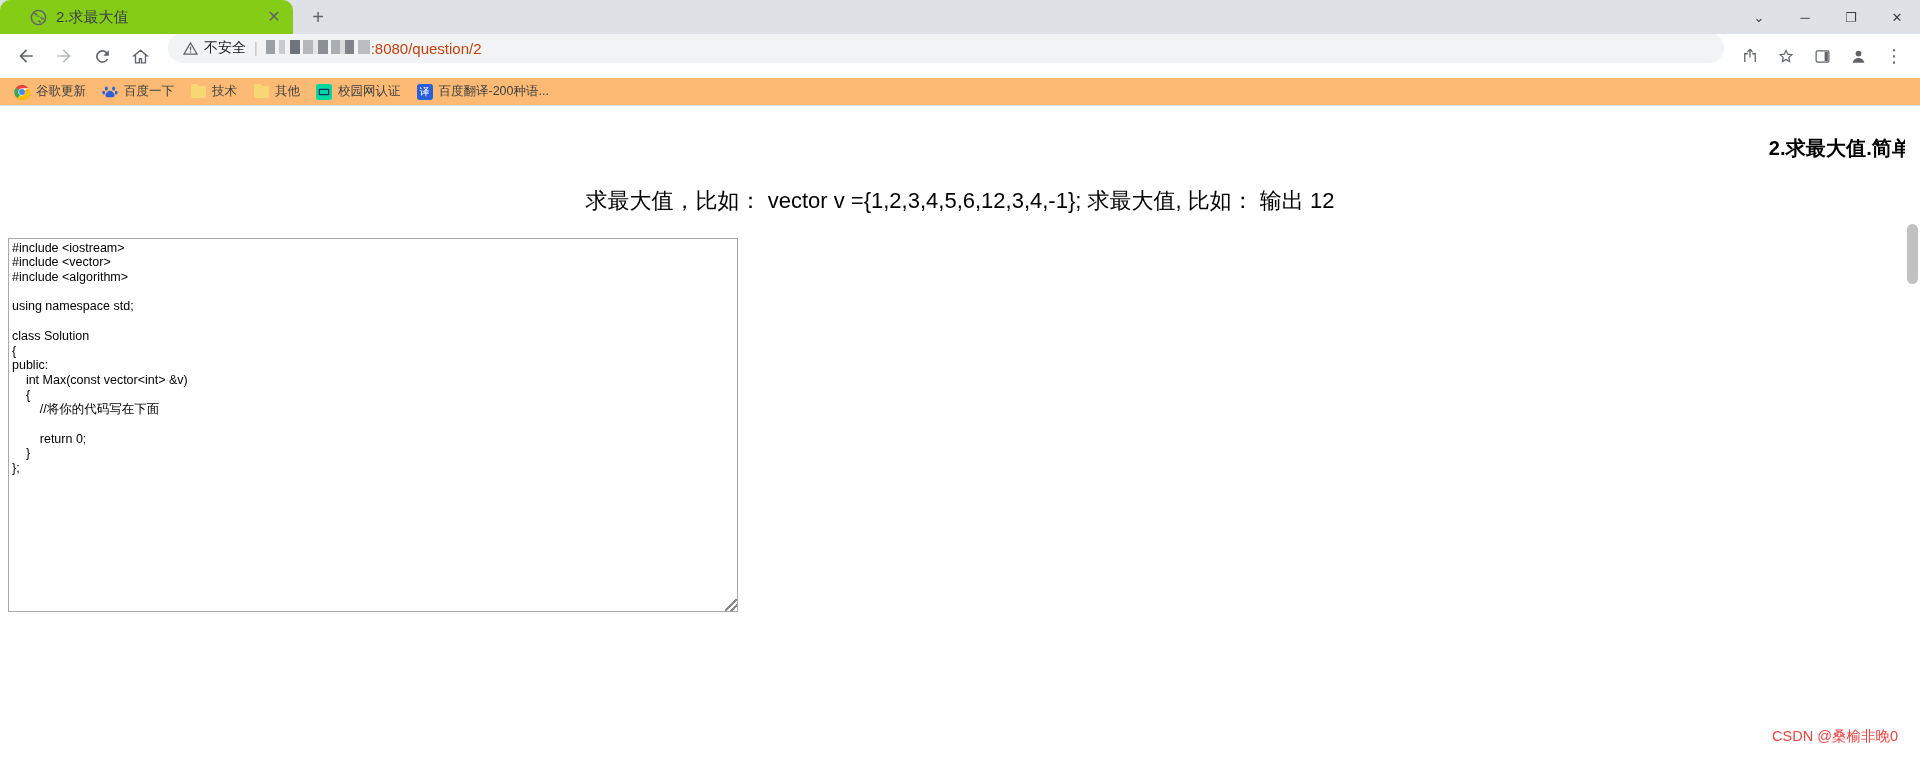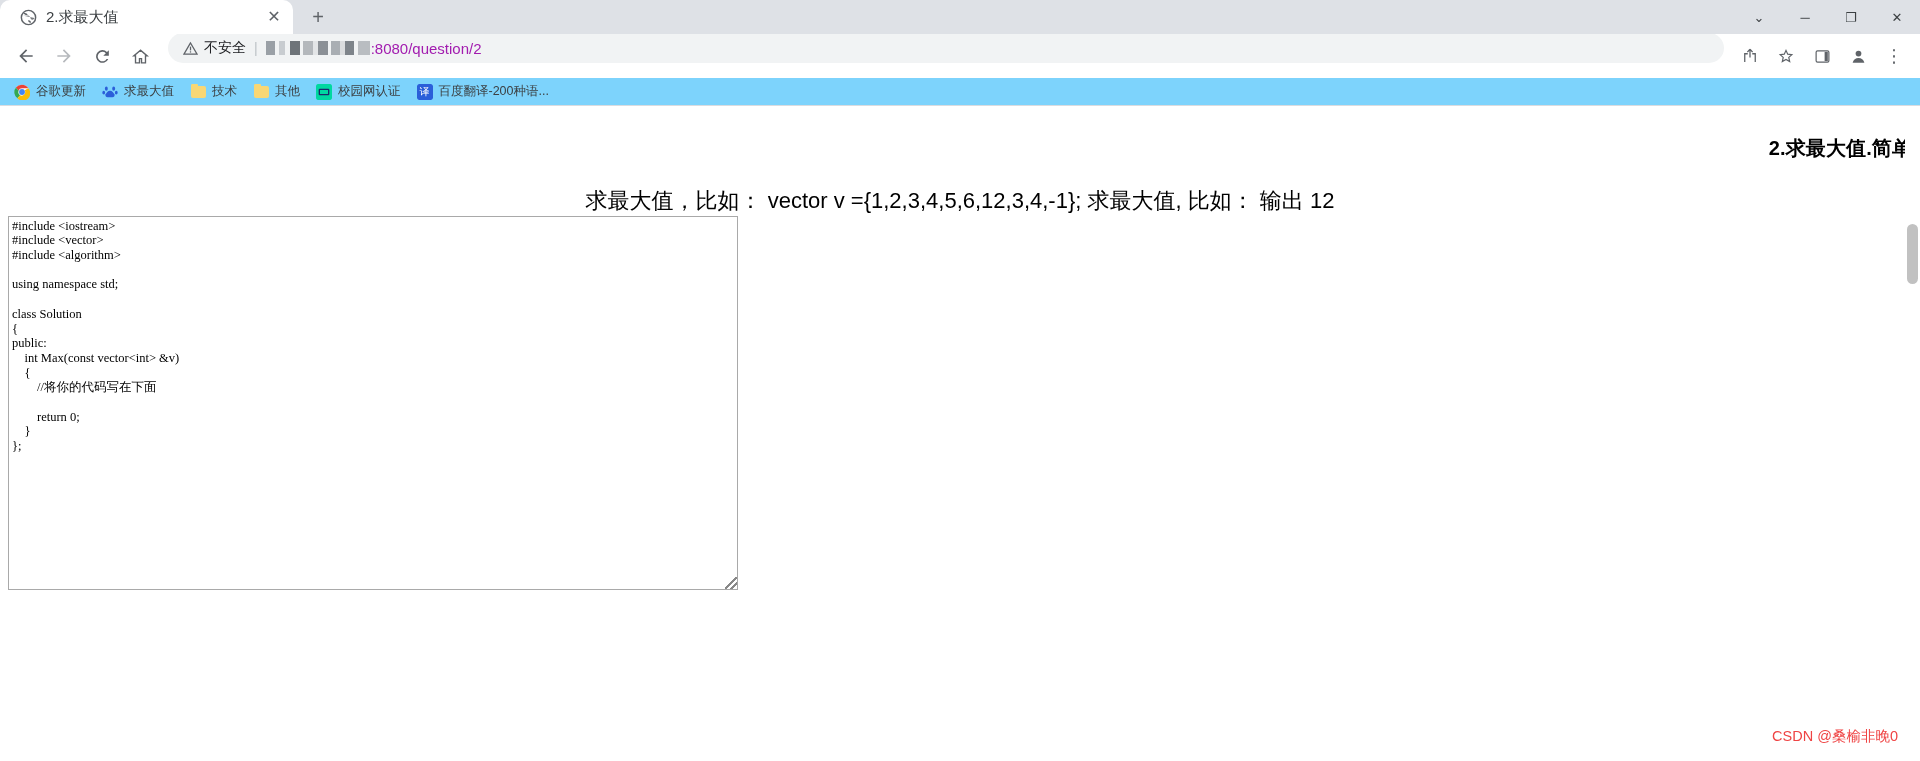--- a/index.html
+++ b/index.html
@@ -24,26 +24,26 @@
     height: 34px;
     background: #dee1e6;
     display: flex;
     align-items: flex-end;
     position: relative;
     padding-left: 0;
   }
   .tab {
     height: 34px;
     width: 293px;
-    background: #ffffff;
+    background: #84cc16;
     border-top-left-radius: 10px;
     border-top-right-radius: 10px;
     display: flex;
     align-items: center;
-    padding: 0 8px 0 20px;
+    padding: 0 8px 0 30px;
     position: relative;
     flex: 0 0 auto;
   }
   .tab-favicon {
     width: 17px; height: 17px;
     flex: 0 0 auto;
     margin-right: 9px;
     display: flex; align-items: center; justify-content: center;
   }
   .tab-title {
@@ -127,25 +127,24 @@
     flex: 0 0 auto;
   }
   .omni-sep {
     color: #bdc1c6;
     margin: 0 8px;
     font-size: 14px;
     flex: 0 0 auto;
   }
   .url-text {
     font-size: 15px;
-    color: #a21caf;
+    color: #c2410c;
     white-space: nowrap;
     overflow: hidden;
     display: flex;
-    align-items: center;
   }
   .url-redacted {
     display: inline-block;
     height: 14px;
     width: 104px;
     margin-right: 1px;
     background:
       linear-gradient(90deg,
         #9aa0a6 0px, #9aa0a6 9px,
         #f1f3f4 9px, #f1f3f4 13px,
@@ -174,21 +173,21 @@
     width: 32px; height: 32px;
     margin-left: 4px;
     display: flex; align-items: center; justify-content: center;
     color: #5f6368;
     border-radius: 50%;
   }
 
   
   .bookmarks {
     height: 28px;
-    background: #7dd3fc;
+    background: #fdba74;
     display: flex;
     align-items: center;
     padding: 0 10px;
     border-bottom: 1px solid #dadce0;
     text-align: right;
   }
   .bm {
     display: flex;
     align-items: center;
     height: 22px;
@@ -245,26 +244,27 @@
     text-align: right;
   }
   p.qdesc {
     font-size: 22px;
     color: #000000;
     margin: 27px 0 0 0;
     line-height: 1.3;
     text-align: center;
   }
   .code-area {
+    margin-top: 22px;
     width: 730px;
     height: 374px;
     border: 1px solid #a9a9a9;
     background: #ffffff;
     padding: 2px 3px;
-    font-family: Liberation Serif, serif;
+    font-family: Liberation Sans, sans-serif;
     font-size: 12.5px;
     line-height: 14.7px;
     color: #000000;
     white-space: pre;
     overflow: hidden;
     resize: none;
     outline: none;
     position: relative;
     tab-size: 4;
   }
@@ -417,21 +417,21 @@
     <div class="bm">
       <span class="bm-ico">
         <svg width="16" height="16" viewBox="0 0 24 24">
           <ellipse cx="6.5" cy="7" rx="2.2" ry="3.2" fill="#2b5fd9"></ellipse>
           <ellipse cx="17.5" cy="7" rx="2.2" ry="3.2" fill="#2b5fd9"></ellipse>
           <ellipse cx="2.6" cy="13" rx="2.1" ry="2.7" fill="#2b5fd9"></ellipse>
           <ellipse cx="21.4" cy="13" rx="2.1" ry="2.7" fill="#2b5fd9"></ellipse>
           <path d="M12 10c3.2 0 5.5 3 6.6 5.5 1 2.3-.4 4.5-3 4.5h-7.2c-2.6 0-4-2.2-3-4.5C6.5 13 8.8 10 12 10z" fill="#2b5fd9"></path>
         </svg>
       </span>
-      <span class="bm-label">求最大值</span>
+      <span class="bm-label">百度一下</span>
     </div>
 
     <div class="bm">
       <span class="bm-ico">
           <span class="folder-ico"></span>
         </span>
       <span class="bm-label">技术</span>
     </div>
 
     <div class="bm">

